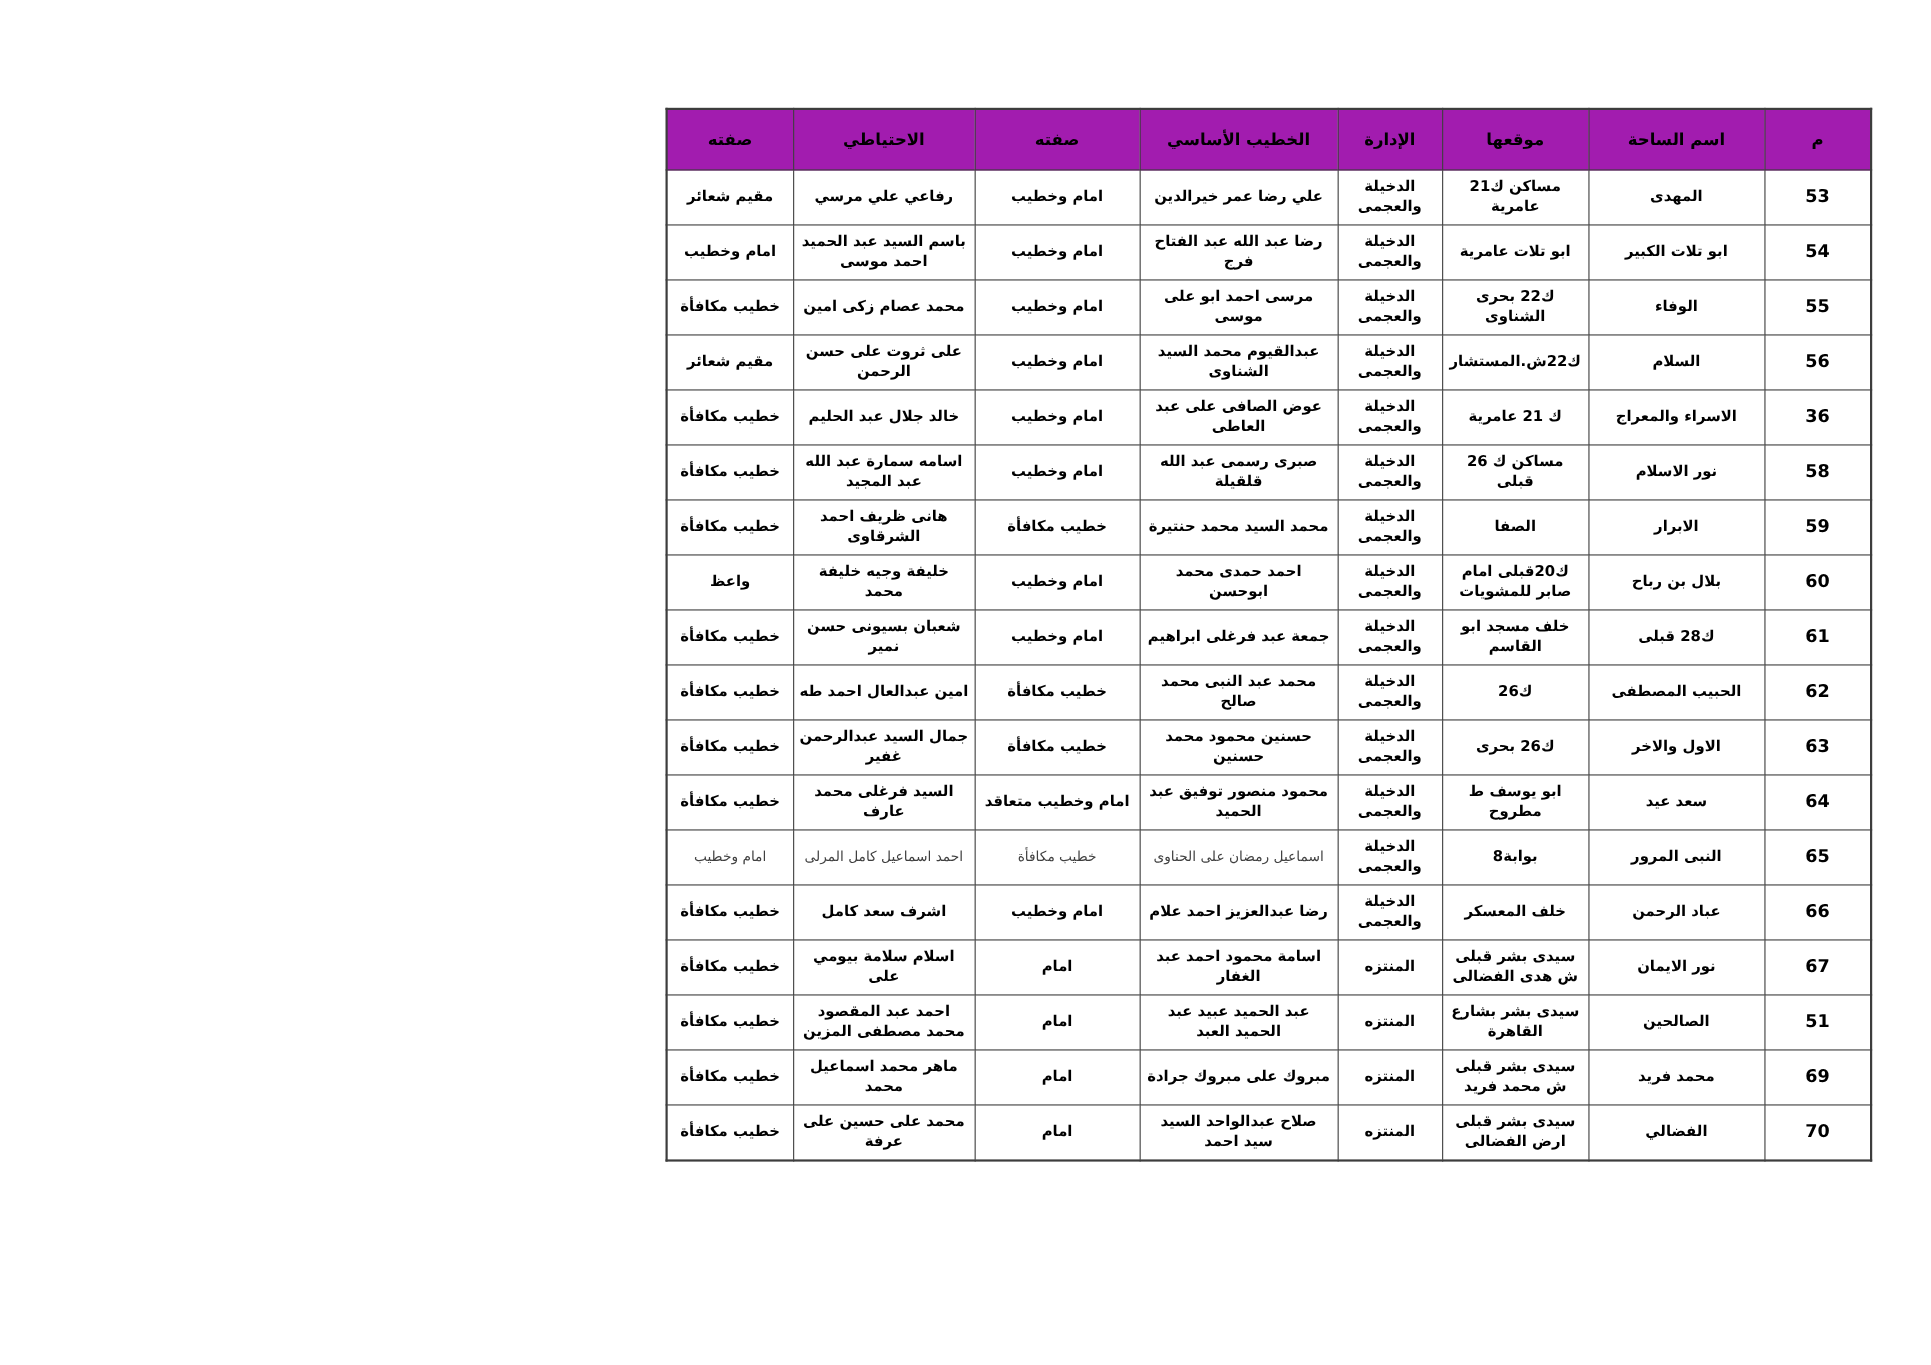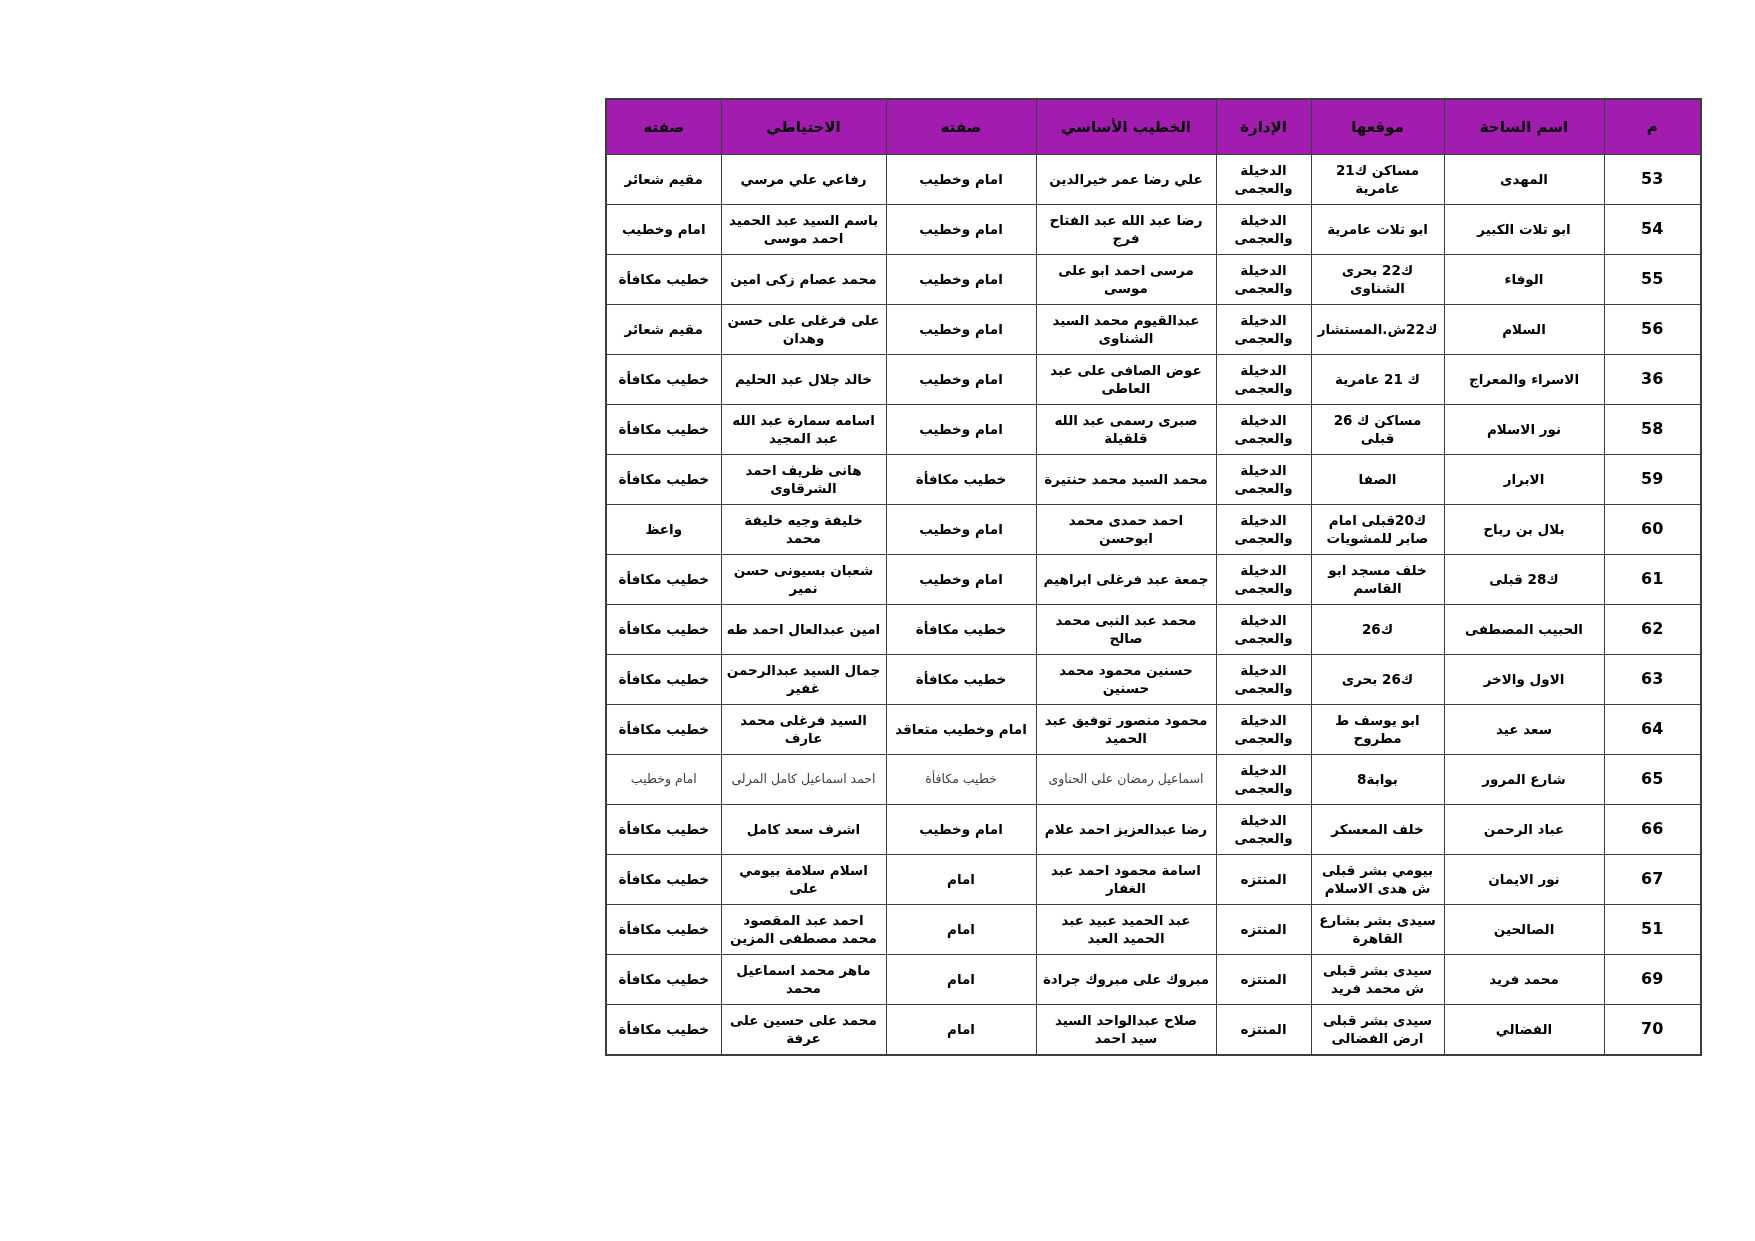--- a/index.html
+++ b/index.html
@@ -112,21 +112,21 @@
           <td class="cell-reserve">محمد عصام زكى امين</td>
           <td class="cell-reserve_title">خطيب مكافأة</td>
         </tr>
         <tr>
           <td class="cell-no">56</td>
           <td class="cell-name">السلام</td>
           <td class="cell-location">ك22ش.المستشار</td>
           <td class="cell-admin">الدخيلة والعجمى</td>
           <td class="cell-khateeb">عبدالقيوم محمد السيد الشناوى</td>
           <td class="cell-khateeb_title">امام وخطيب</td>
-          <td class="cell-reserve">على فرغلى على حسن وهدان</td>
+          <td class="cell-reserve">على ثروت على حسن الرحمن</td>
           <td class="cell-reserve_title">مقيم شعائر</td>
         </tr>
         <tr>
           <td class="cell-no">36</td>
           <td class="cell-name">الاسراء والمعراج</td>
           <td class="cell-location">ك 21 عامرية</td>
           <td class="cell-admin">الدخيلة والعجمى</td>
           <td class="cell-khateeb">عوض الصافى على عبد العاطى</td>
           <td class="cell-khateeb_title">امام وخطيب</td>
           <td class="cell-reserve">خالد جلال عبد الحليم</td>
@@ -197,42 +197,42 @@
           <td class="cell-name">سعد عيد</td>
           <td class="cell-location">ابو يوسف ط مطروح</td>
           <td class="cell-admin">الدخيلة والعجمى</td>
           <td class="cell-khateeb">محمود منصور توفيق عبد الحميد</td>
           <td class="cell-khateeb_title">امام وخطيب متعاقد</td>
           <td class="cell-reserve">السيد فرغلى محمد عارف</td>
           <td class="cell-reserve_title">خطيب مكافأة</td>
         </tr>
         <tr>
           <td class="cell-no">65</td>
-          <td class="cell-name">شارع المرور</td>
+          <td class="cell-name">النبى المرور</td>
           <td class="cell-location">بوابة8</td>
           <td class="cell-admin">الدخيلة والعجمى</td>
           <td class="cell-khateeb light">اسماعيل رمضان على الحناوى</td>
           <td class="cell-khateeb_title light">خطيب مكافأة</td>
           <td class="cell-reserve light">احمد اسماعيل كامل المرلى</td>
           <td class="cell-reserve_title light">امام وخطيب</td>
         </tr>
         <tr>
           <td class="cell-no">66</td>
           <td class="cell-name">عباد الرحمن</td>
           <td class="cell-location">خلف المعسكر</td>
           <td class="cell-admin">الدخيلة والعجمى</td>
           <td class="cell-khateeb">رضا عبدالعزيز احمد علام</td>
           <td class="cell-khateeb_title">امام وخطيب</td>
           <td class="cell-reserve">اشرف سعد كامل</td>
           <td class="cell-reserve_title">خطيب مكافأة</td>
         </tr>
         <tr>
           <td class="cell-no">67</td>
           <td class="cell-name">نور الايمان</td>
-          <td class="cell-location">بيومي بشر قبلى ش هدى الاسلام</td>
+          <td class="cell-location">سيدى بشر قبلى ش هدى الفضالى</td>
           <td class="cell-admin">المنتزه</td>
           <td class="cell-khateeb">اسامة محمود احمد عبد الغفار</td>
           <td class="cell-khateeb_title">امام</td>
           <td class="cell-reserve">اسلام سلامة بيومي على</td>
           <td class="cell-reserve_title">خطيب مكافأة</td>
         </tr>
         <tr>
           <td class="cell-no">51</td>
           <td class="cell-name">الصالحين</td>
           <td class="cell-location">سيدى بشر بشارع القاهرة</td>

